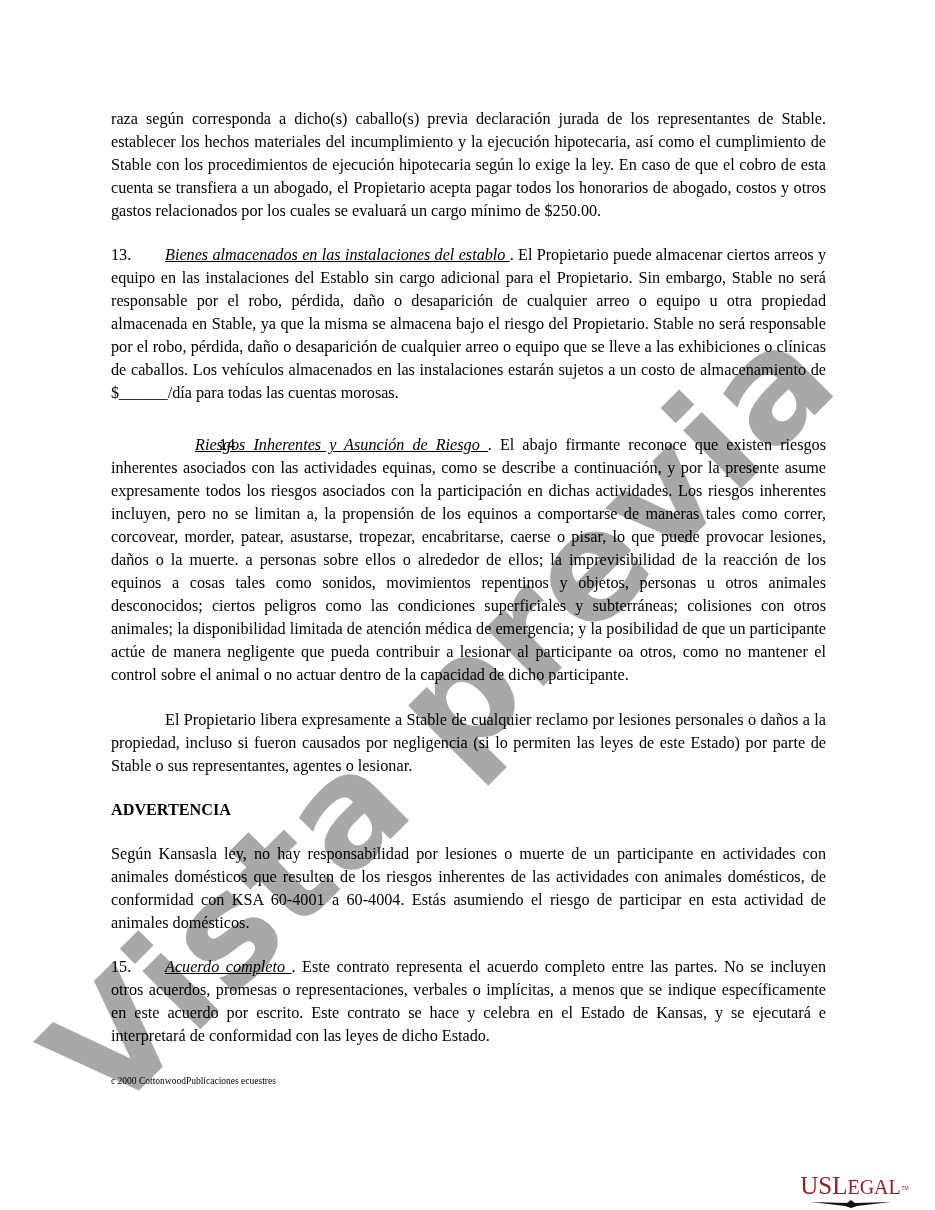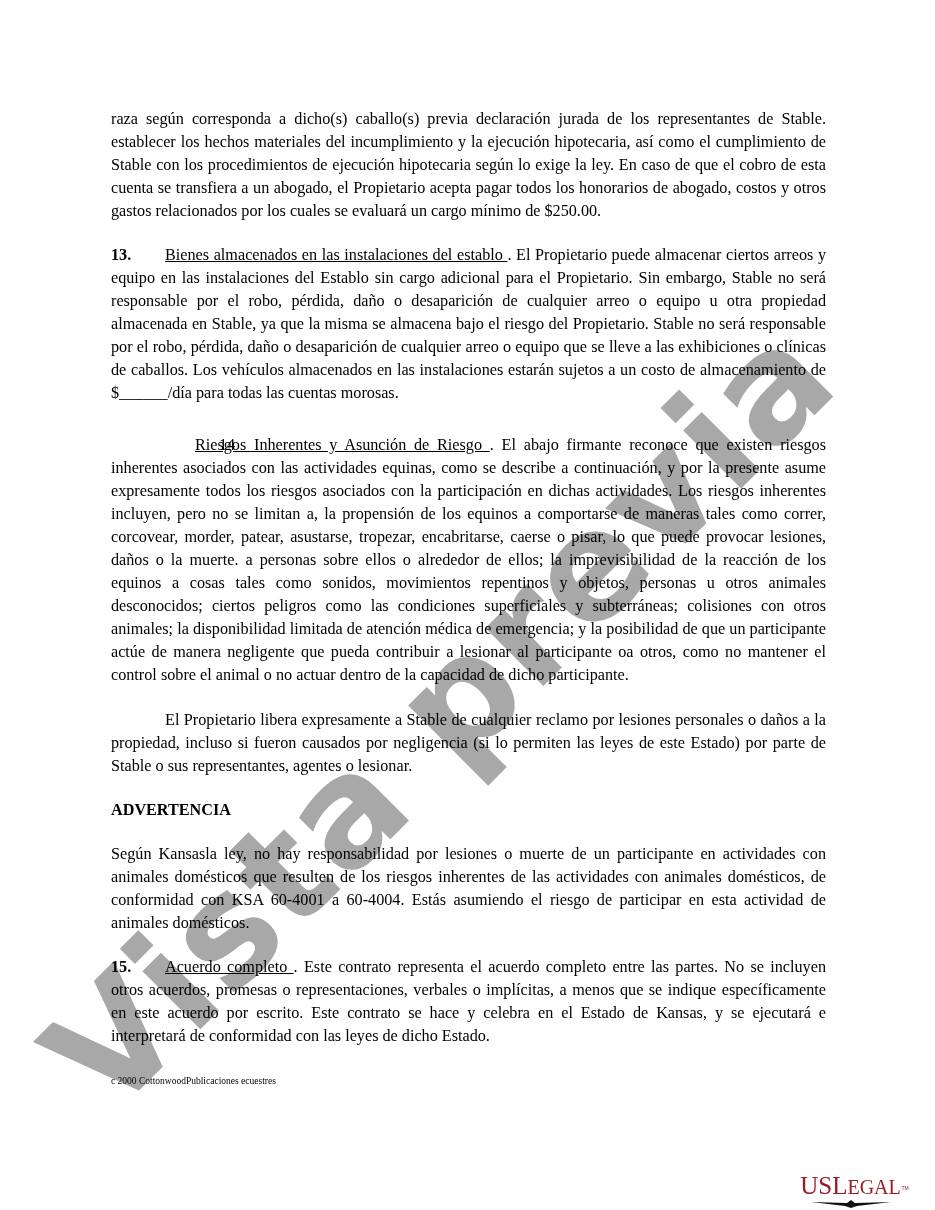--- a/index.html
+++ b/index.html
@@ -32,23 +32,23 @@
     font-size: 16.2px;
     line-height: 23px;
     color: #000;
     z-index: 2;
   }
   .content p {
     margin: 0 0 21.2px 0;
     text-align: justify;
   }
   .indent { text-indent: 54px; }
-  .num { display: inline-block; width: 54px; font-weight: bold; }
+  .num { display: inline-block; width: 54px; }
   .num14 { display: inline-block; width: 30px; margin-top: 8px; }
-  .u { text-decoration: underline; }
+  .u { text-decoration: underline; font-style: italic; }
   .warn-title {
     text-align: right;
     font-weight: bold;
   }
   .warn-body { font-weight: normal; }
   .footer-note {
     position: absolute;
     left: 111px; top: 1076px;
     font-family: "Liberation Serif", serif;
     font-size: 9.5px;

